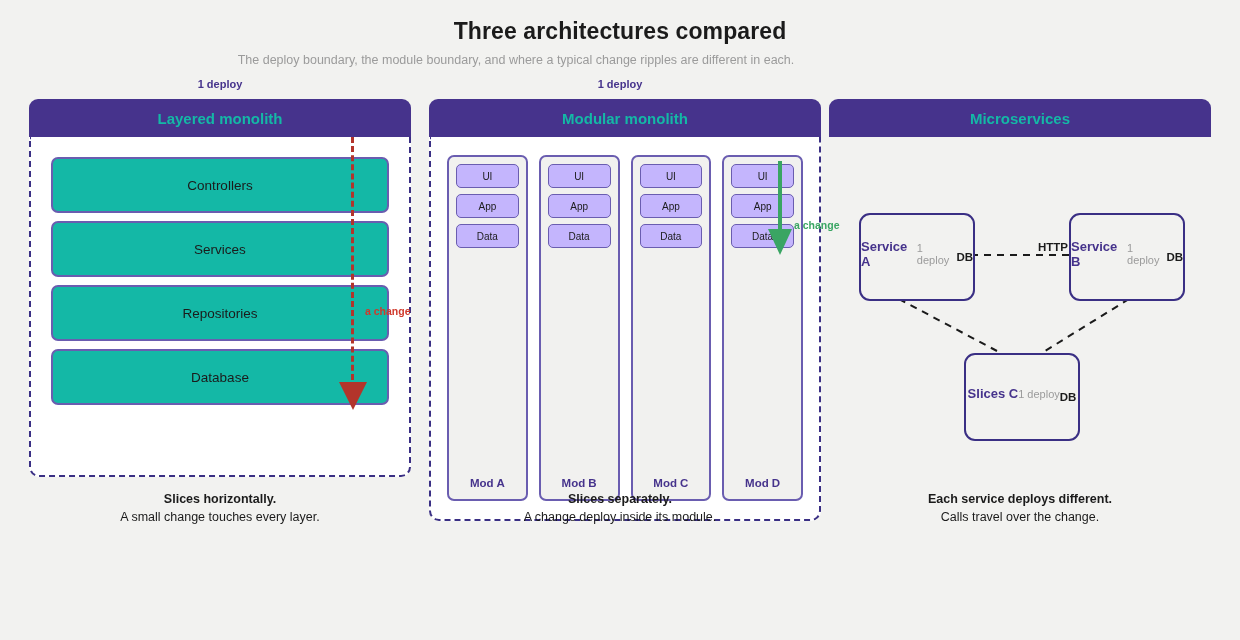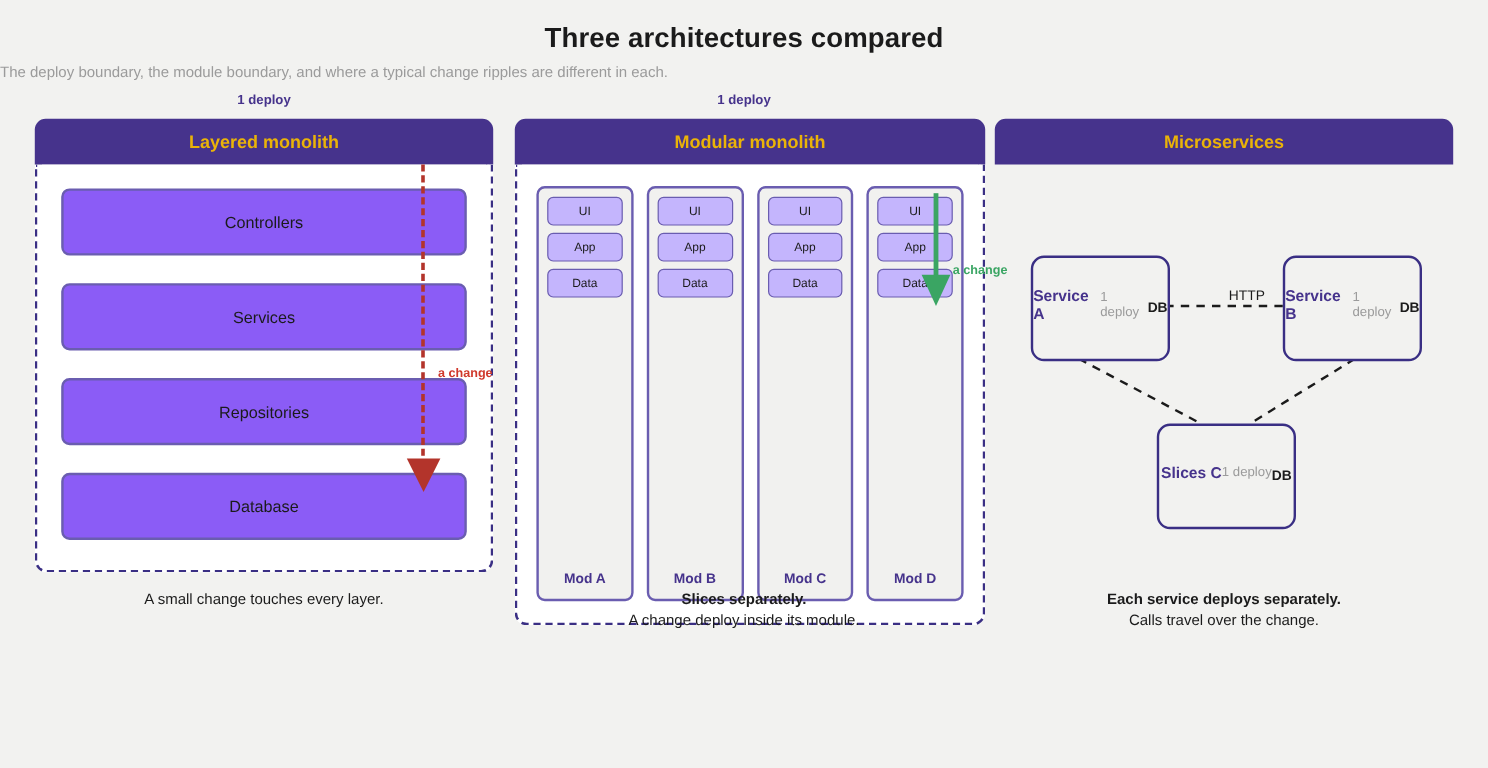--- a/index.html
+++ b/index.html
@@ -27,35 +27,35 @@
     font-size: 23px;
     font-weight: bold;
     color: #1b1b1b;
     letter-spacing: .1px;
   }
   .page-subtitle {
     position: absolute;
     top: 53px;
     left: 0;
     width: 1032px;
-    text-align: left;
+    text-align: center;
     font-size: 12.5px;
     color: #9b9b9b;
   }
 
   
   .panel {
     position: absolute;
     top: 99px;
   }
   .panel-head {
     height: 38px;
     background: #46338c;
     border-radius: 9px 9px 0 0;
-    color: #eab308;
+    color: #14b8a6;
     font-size: 15px;
     font-weight: bold;
     display: flex;
     align-items: center;
     justify-content: center;
   }
   .deploy-tag {
     position: absolute;
     top: 78px;
     font-size: 11px;
@@ -77,24 +77,24 @@
 
   
   #panel-layered { left: 29px; width: 382px; }
   #panel-layered .panel-body {
     height: 340px;
     background: #ffffff;
     padding: 20px;
   }
   .layer-box {
     height: 52px;
-    margin-bottom: 23px;
+    margin-bottom: 8px;
     border: 2px solid #6a5db0;
     border-radius: 7px;
-    background: #8b5cf6;
+    background: #14b8a6;
     display: flex;
     align-items: center;
     justify-content: center;
     font-size: 13.5px;
     color: #1b1b1b;
     position: relative;
     z-index: 1;
   }
   .layer-box:last-of-type { margin-bottom: 0; }
 
@@ -240,24 +240,24 @@
 
   .edge-svg {
     position: absolute;
     left: 0; top: 0;
     width: 382px;
     height: 384px;
     overflow: visible;
   }
   .http-label {
     position: absolute;
-    left: 155px;
+    left: 169px;
     top: 104px;
     font-size: 11.5px;
-    font-weight: normal;
+    font-weight: bold;
     color: #1b1b1b;
     padding-left: 40px;
   }
 
   
   .caption {
     position: absolute;
     top: 490px;
     width: 382px;
     text-align: center;
@@ -285,20 +285,21 @@
     <div class="layer-box">Services</div>
     <div class="layer-box">Repositories</div>
     <div class="layer-box">Database</div>
 
     <div class="ripple-line"></div>
     <div class="ripple-head"></div>
     <div class="ripple-label">a change</div>
   </div>
 </div>
 <div class="caption" id="cap-layered">
+  <span class="l1">Slices horizontally.</span>
   <span class="l2">A small change touches every layer.</span>
 </div>
 
 <div class="deploy-tag" style="left:429px;width:382px;">1 deploy</div>
 <div class="panel" id="panel-modular">
   <div class="panel-head">Modular monolith</div>
   <div class="panel-body">
     <div class="modules-row">
 
       <div class="module-col">
@@ -367,15 +368,15 @@
 
     <div class="svc-box" id="svc-c">
       <div class="svc-name">Slices C</div>
       <div class="svc-deploy">1 deploy</div>
       <div class="svc-db">DB</div>
     </div>
 
   </div>
 </div>
 <div class="caption" id="cap-micro">
-  <span class="l1">Each service deploys separately.</span>
+  <span class="l1">Each service deploys different.</span>
   <span class="l2">Calls travel over the change.</span>
 </div>
 
 </body></html>

